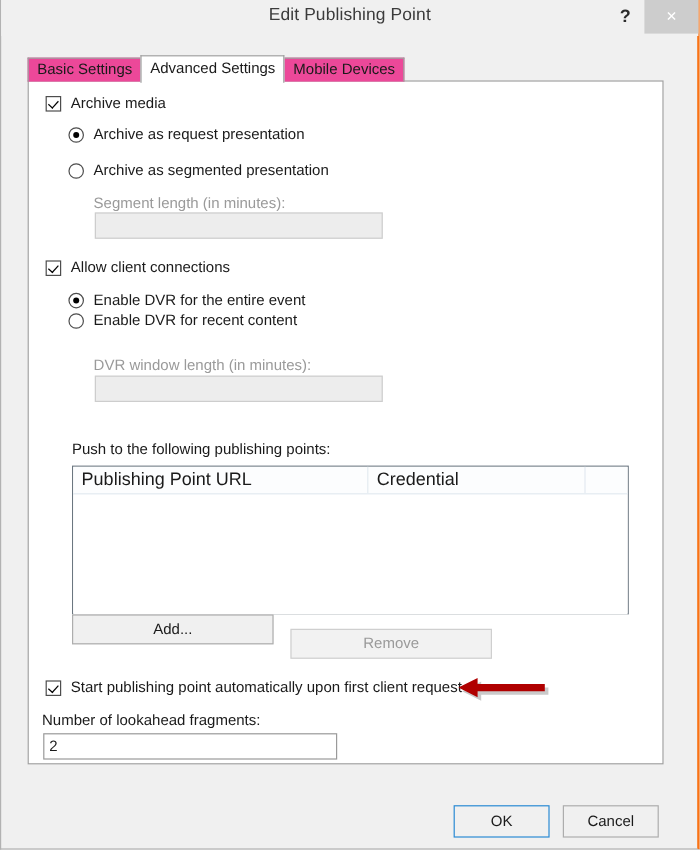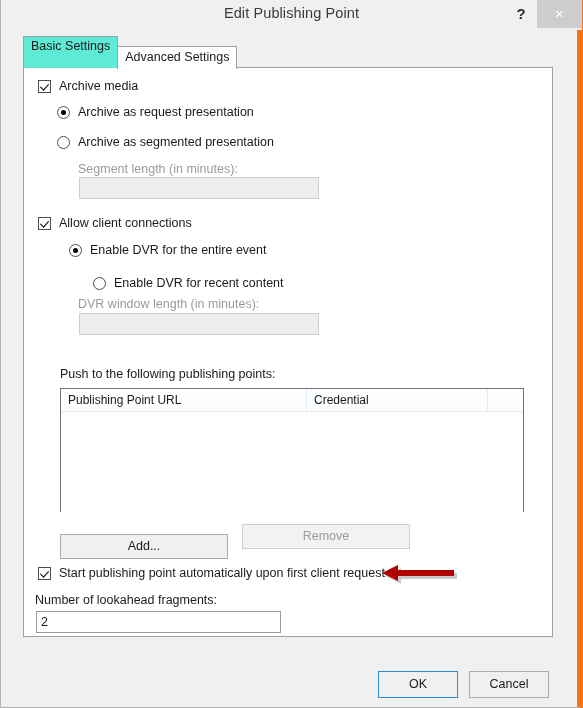--- a/index.html
+++ b/index.html
@@ -17,21 +17,21 @@
   }
 
   
   .dialog {
     position: absolute;
     left: 0; top: 0;
     width: 583px;
     height: 708px;
     background: #f0f0f0;
     border-left: 1px solid #b2b2b2;
-    border-right: 6px solid #f97316;
+    border-right: 2px solid #f97316;
     border-bottom: 1px solid #b2b2b2;
     box-sizing: border-box;
   }
 
   
   .titlebar {
     position: absolute;
     left: 0; top: 0;
     width: 581px;
     height: 30px;
@@ -84,24 +84,24 @@
   .tabstrip {
     position: absolute;
     left: 22px;
     top: 46px;
     height: 22px;
     display: flex;
     align-items: flex-end;
     z-index: 3;
   }
   .tab {
-    height: 32px;
+    height: 20px;
     line-height: 19px;
     padding: 0 7px;
-    background: #5eead4;
+    background: #ec4899;
     border: 1px solid #a0a0a0;
     border-bottom: none;
     font-size: 12.5px;
     color: #1a1a1a;
     margin-right: -1px;
     cursor: pointer;
     box-sizing: border-box;
     white-space: nowrap;
   }
   .tab.active {
@@ -225,21 +225,21 @@
     height: 23px;
     background: #fcfdfe;
     border-bottom: 1px solid #e3eaf0;
     box-sizing: border-box;
   }
   .th {
     position: absolute;
     top: 0;
     height: 22px;
     line-height: 22px;
-    font-size: 12px;
+    font-size: 15px;
     color: #1a1a1a;
     padding-left: 7px;
     box-sizing: border-box;
     white-space: nowrap;
   }
   .col-div {
     position: absolute;
     top: 0;
     width: 1px;
     height: 22px;
@@ -292,20 +292,21 @@
 
   <div class="titlebar">
     <div class="title-text">Edit Publishing Point</div>
     <button class="help-button">?</button>
     <button class="close-button">×</button>
   </div>
 
   <div class="tabstrip">
     <div class="tab">Basic Settings</div>
     <div class="tab active">Advanced Settings</div>
+    <div class="tab">Mobile Devices</div>
   </div>
 
   <div class="tabpanel">
 
     <div class="row" style="left:14px; top:11px;">
       <span class="cb checked"></span>
       <span class="lbl">Archive media</span>
     </div>
 
     <div class="row" style="left:33px; top:37px;">
@@ -322,26 +323,26 @@
       <span class="lbl disabled">Segment length (in minutes):</span>
     </div>
 
     <div class="textbox disabled" style="left:55px; top:109px; width:240px;"></div>
 
     <div class="row" style="left:14px; top:148px;">
       <span class="cb checked"></span>
       <span class="lbl">Allow client connections</span>
     </div>
 
-    <div class="row" style="left:45px; top:175px;">
+    <div class="row" style="left:33px; top:175px;">
       <span class="rb selected"></span>
       <span class="lbl">Enable DVR for the entire event</span>
     </div>
 
-    <div class="row" style="left:33px; top:208px;margin-left:36px;">
+    <div class="row" style="left:33px; top:192px;">
       <span class="rb"></span>
       <span class="lbl">Enable DVR for recent content</span>
     </div>
 
     <div class="row" style="left:54px; top:229px;">
       <span class="lbl disabled">DVR window length (in minutes):</span>
     </div>
 
     <div class="textbox disabled" style="left:55px; top:245px; width:240px;"></div>
 
@@ -354,21 +355,21 @@
       <div class="table-head">
         <div class="th" style="left:0; width:245px;">Publishing Point URL</div>
         <div class="col-div" style="left:245px;"></div>
         <div class="th" style="left:246px; width:180px;">Credential</div>
         <div class="col-div" style="left:426px;"></div>
         <div class="th" style="left:427px; width:35px;"></div>
       </div>
       <div class="table-body"></div>
     </div>
 
-    <div class="btn" style="left:36px; top:466px; width:168px;">Add...</div>
+    <div class="btn" style="left:36px; top:444px; width:168px;">Add...</div>
     <div class="btn disabled" style="left:218px; top:456px; width:168px;">Remove</div>
 
     <div class="row" style="left:14px; top:498px;">
       <span class="cb checked"></span>
       <span class="lbl">Start publishing point automatically upon first client request</span>
     </div>
 
     <div class="row" style="left:11px; top:525px;">
       <span class="lbl">Number of lookahead fragments:</span>
     </div>

